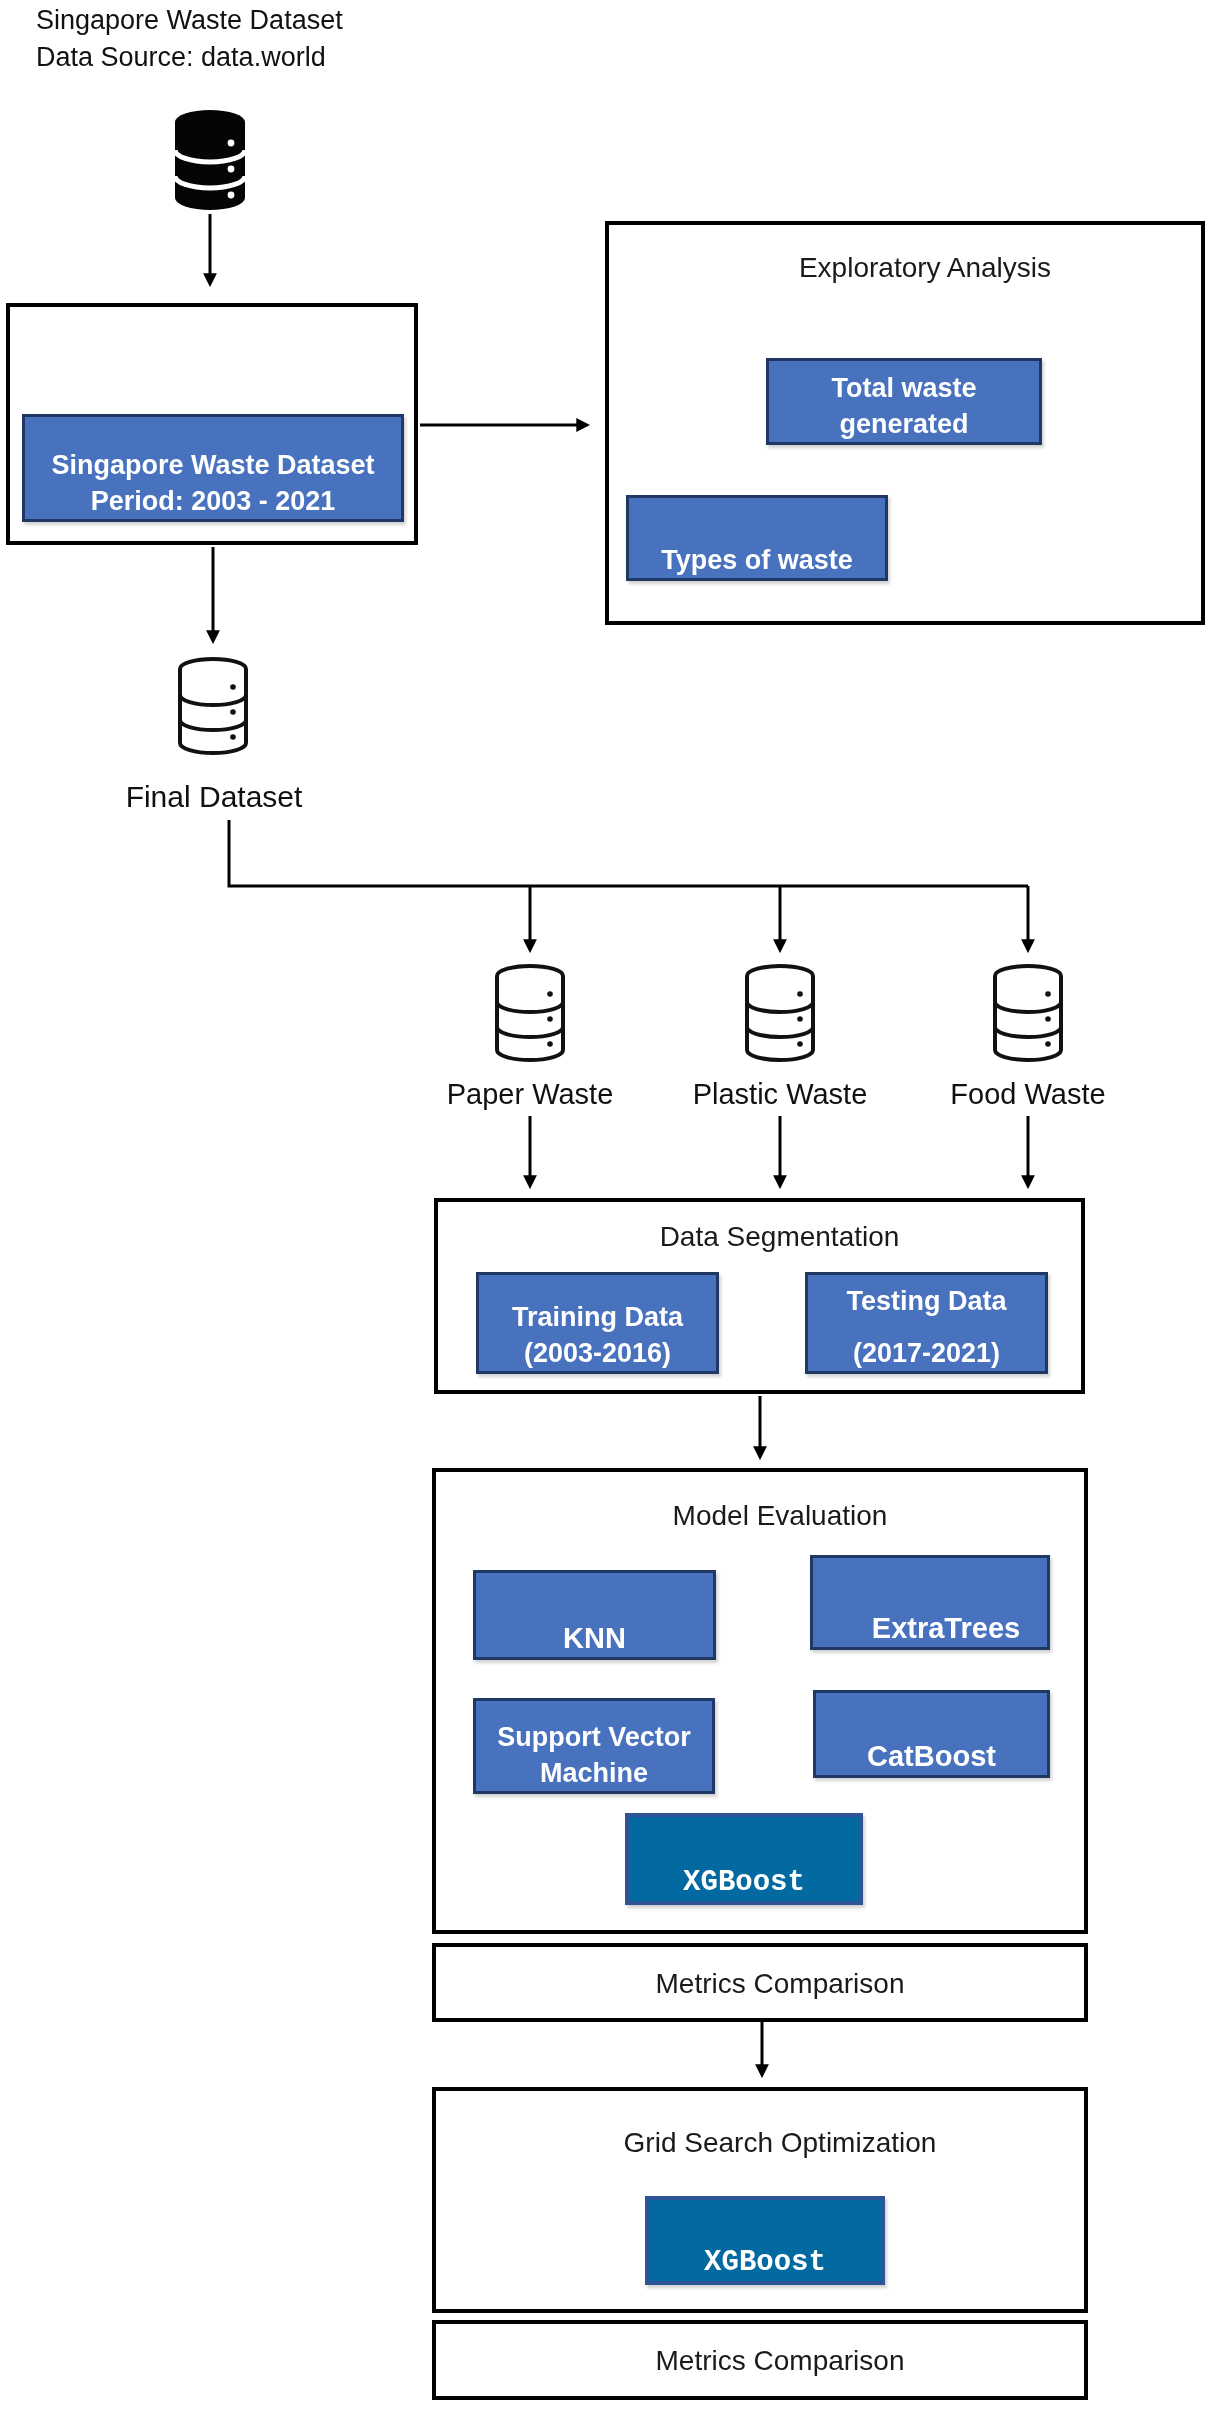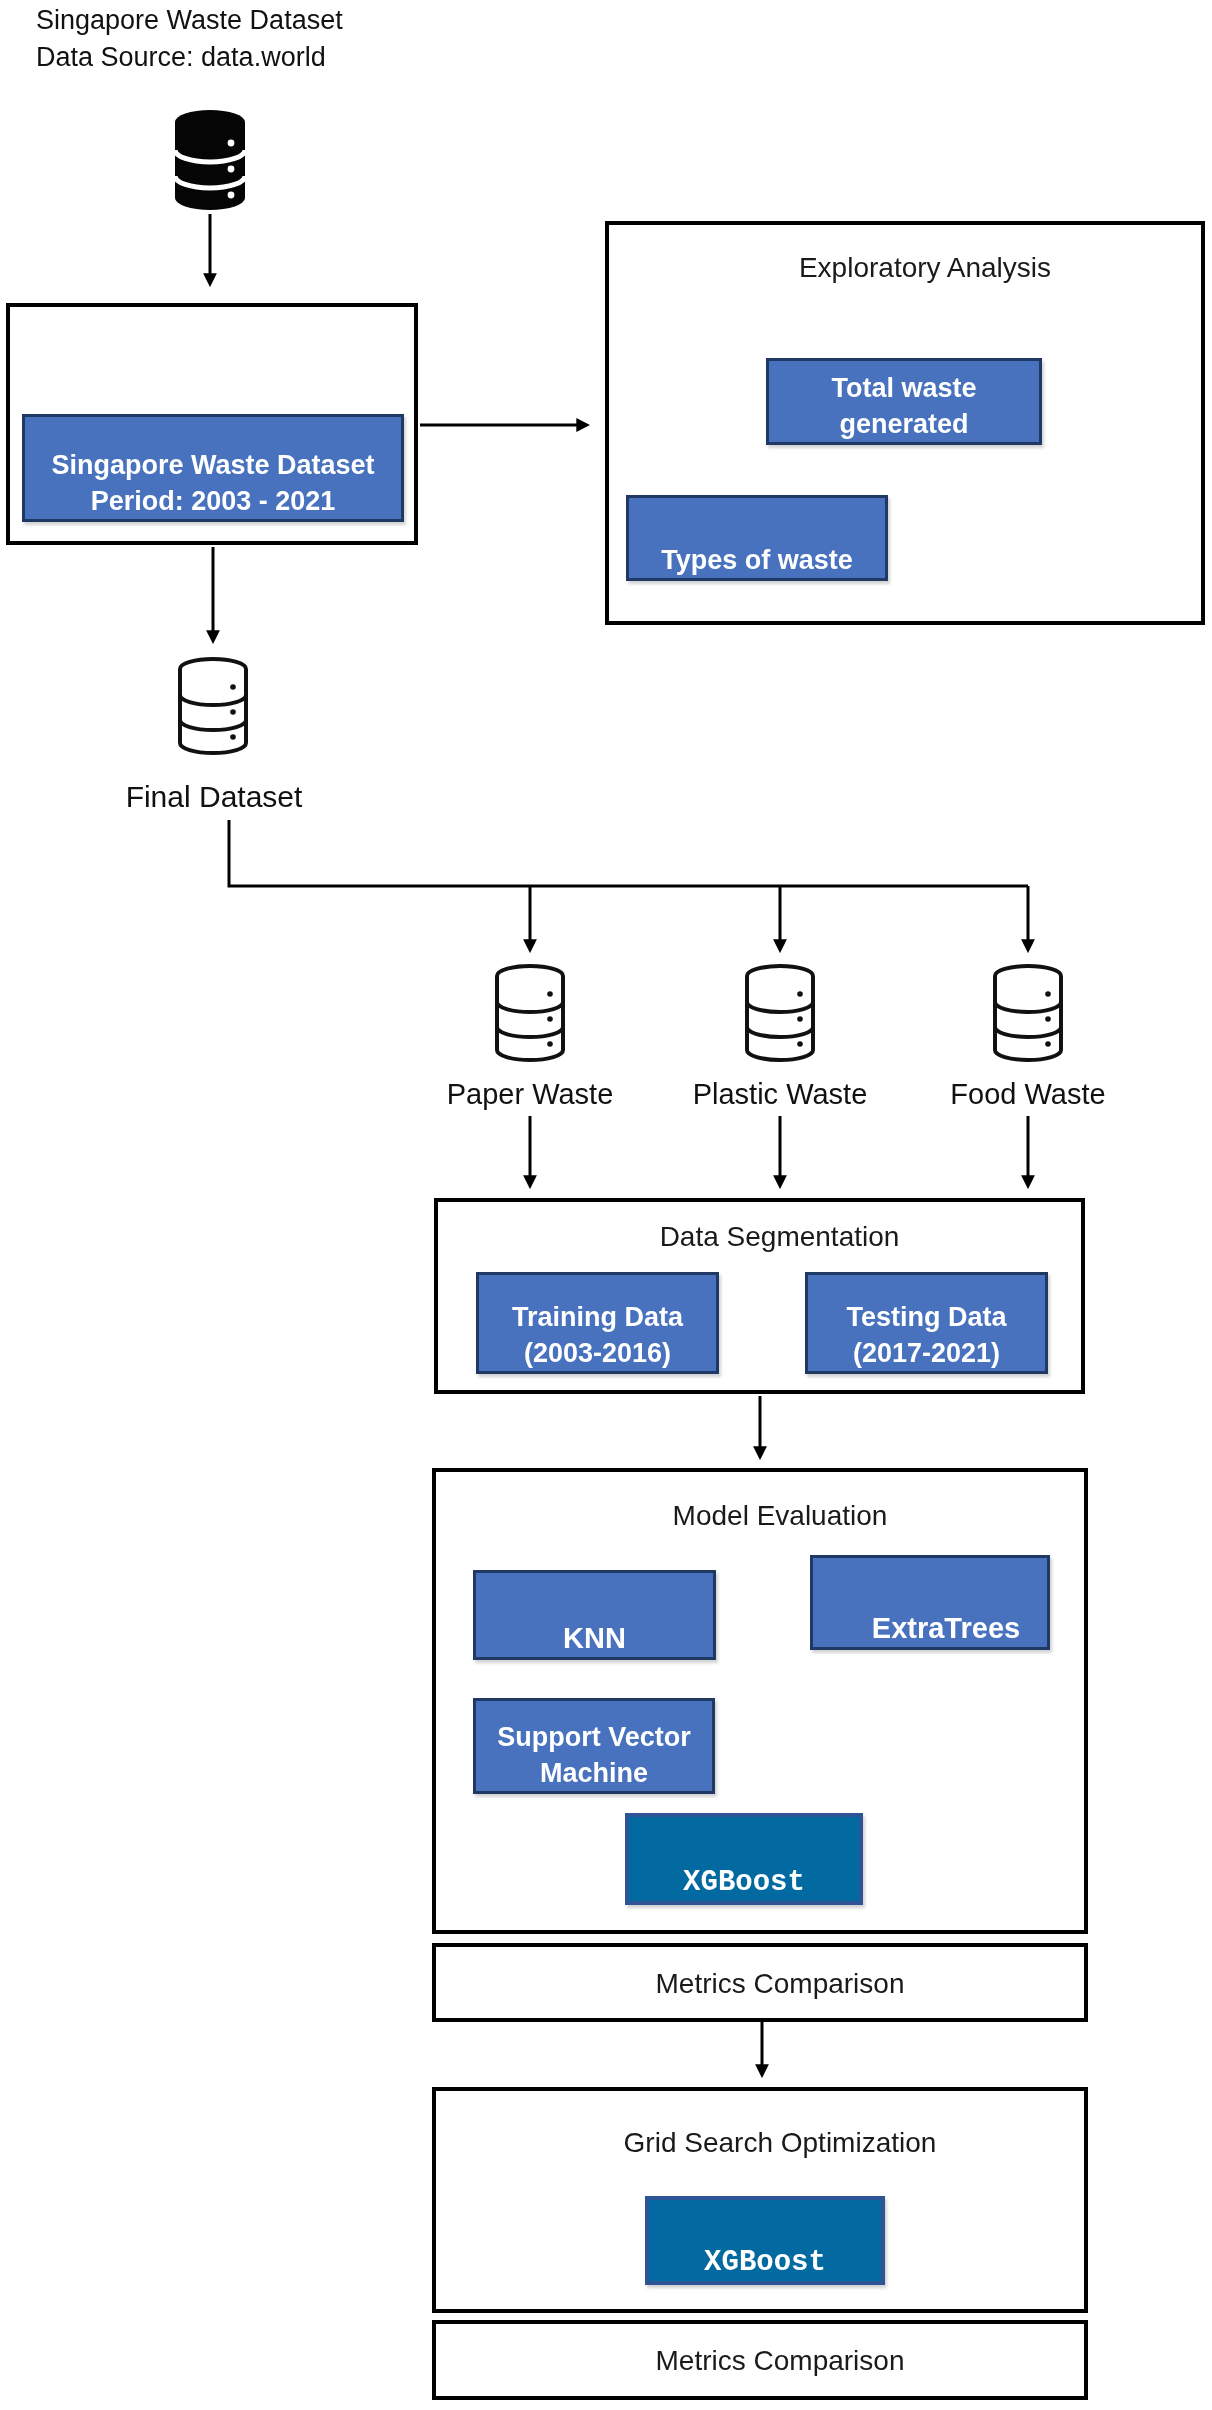--- a/index.html
+++ b/index.html
@@ -63,34 +63,37 @@
     <span>generated</span>
   </div>
   <div class="chip small" style="left:626px;top:495px;width:262px;height:86px;">
     <span>Types of waste</span>
   </div>
 
   <div class="chip small" style="left:476px;top:1272px;width:243px;height:102px;">
     <span>Training Data</span>
     <span>(2003-2016)</span>
   </div>
-  <div class="chip small" style="left:805px;top:1272px;width:243px;height:102px;">
+  <div class="chip small" style="left:805px;top:1272px;width:243px;height:102px;gap:16px;">
     <span>Testing Data</span>
     <span>(2017-2021)</span>
   </div>
 
   <div class="chip" style="left:473px;top:1570px;width:243px;height:90px;">
     <span>KNN</span>
   </div>
   <div class="chip" style="left:810px;top:1555px;width:240px;height:95px;padding-left:32px;">
     <span>ExtraTrees</span>
   </div>
   <div class="chip small" style="left:473px;top:1698px;width:242px;height:96px;">
     <span>Support Vector</span>
     <span>Machine</span>
+  </div>
+  <div class="chip" style="left:813px;top:1690px;width:237px;height:88px;">
+    <span>CatBoost</span>
   </div>
   <div class="chip green" style="left:625px;top:1813px;width:238px;height:92px;">
     <span>XGBoost</span>
   </div>
   <div class="chip green" style="left:645px;top:2196px;width:240px;height:89px;">
     <span>XGBoost</span>
   </div>
 
   <div class="lbl" style="left:114px;top:780px;width:200px;font-size:30px;">Final Dataset</div>
   <div class="lbl" style="left:420px;top:1078px;width:220px;font-size:29px;">Paper Waste</div>

